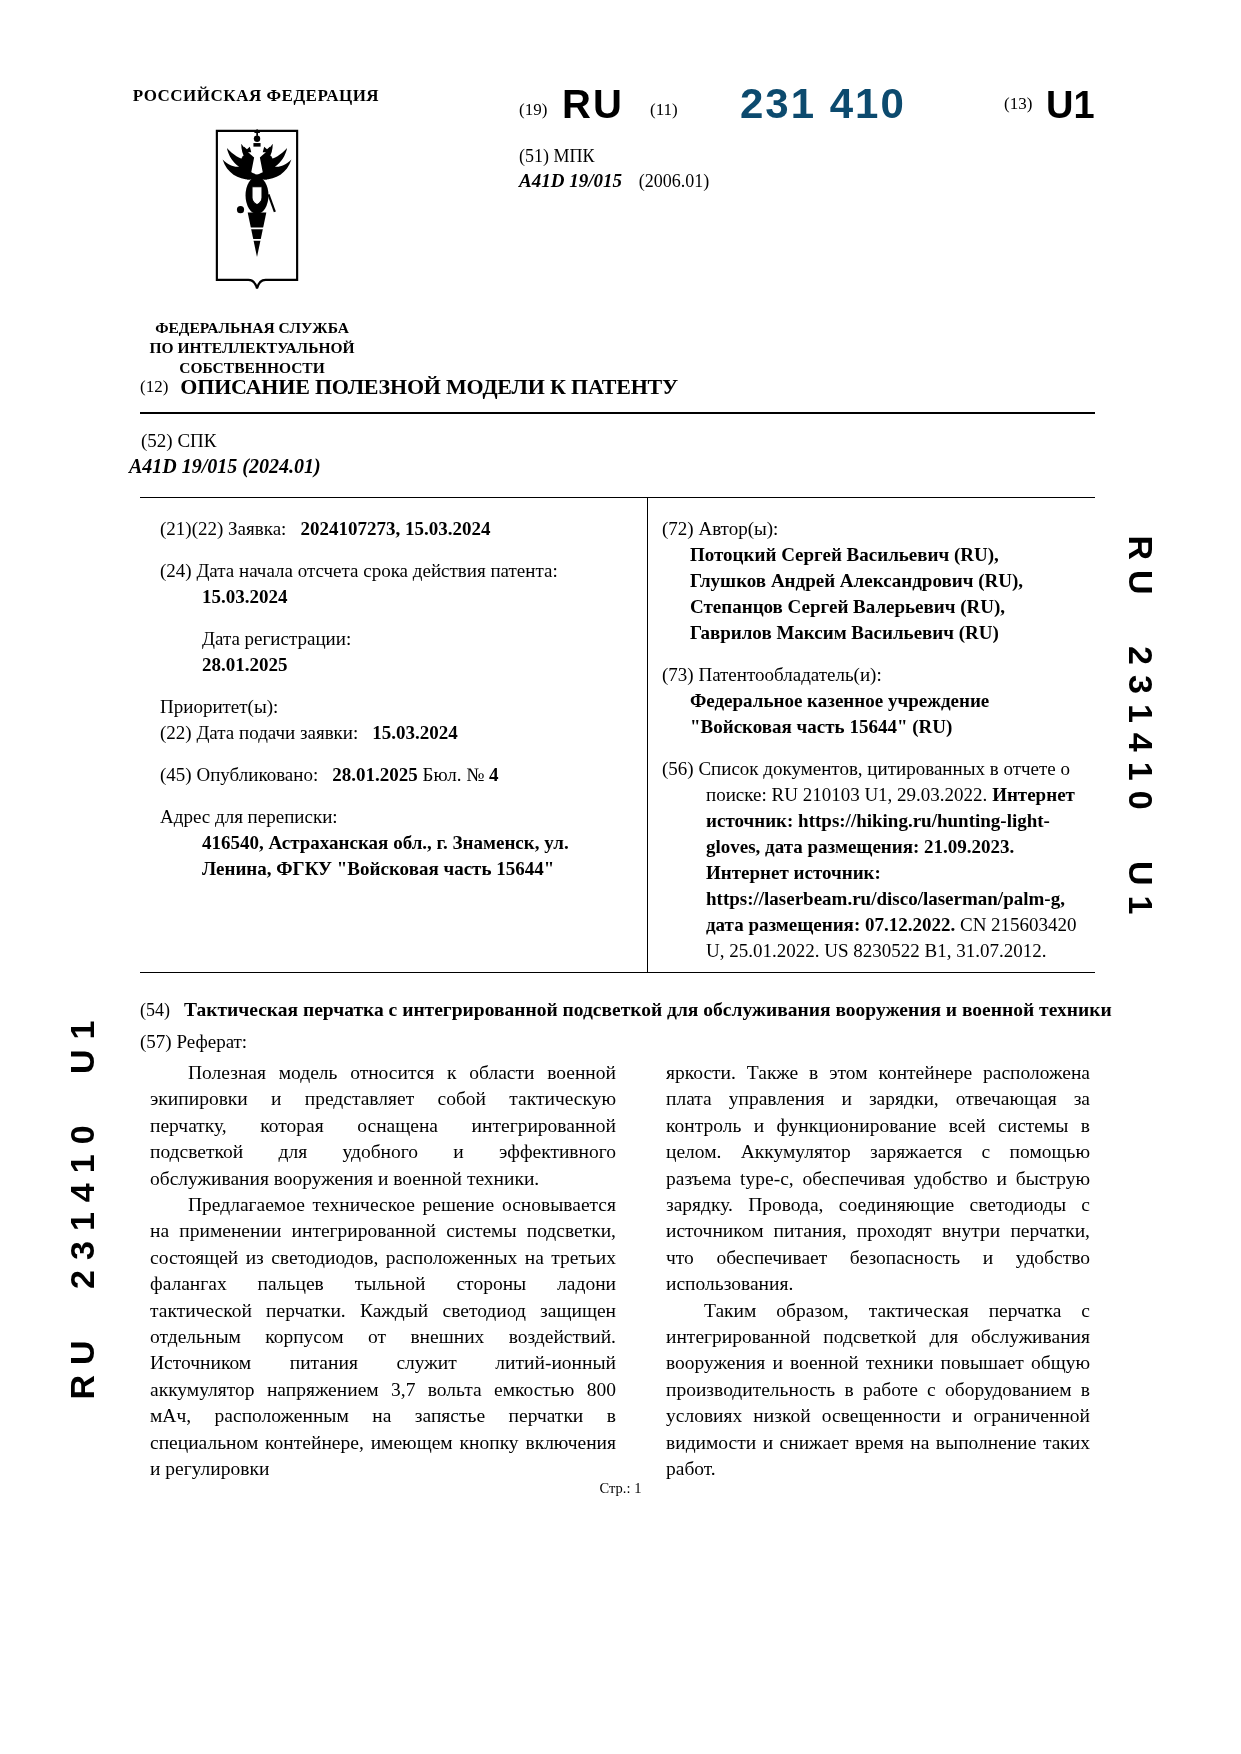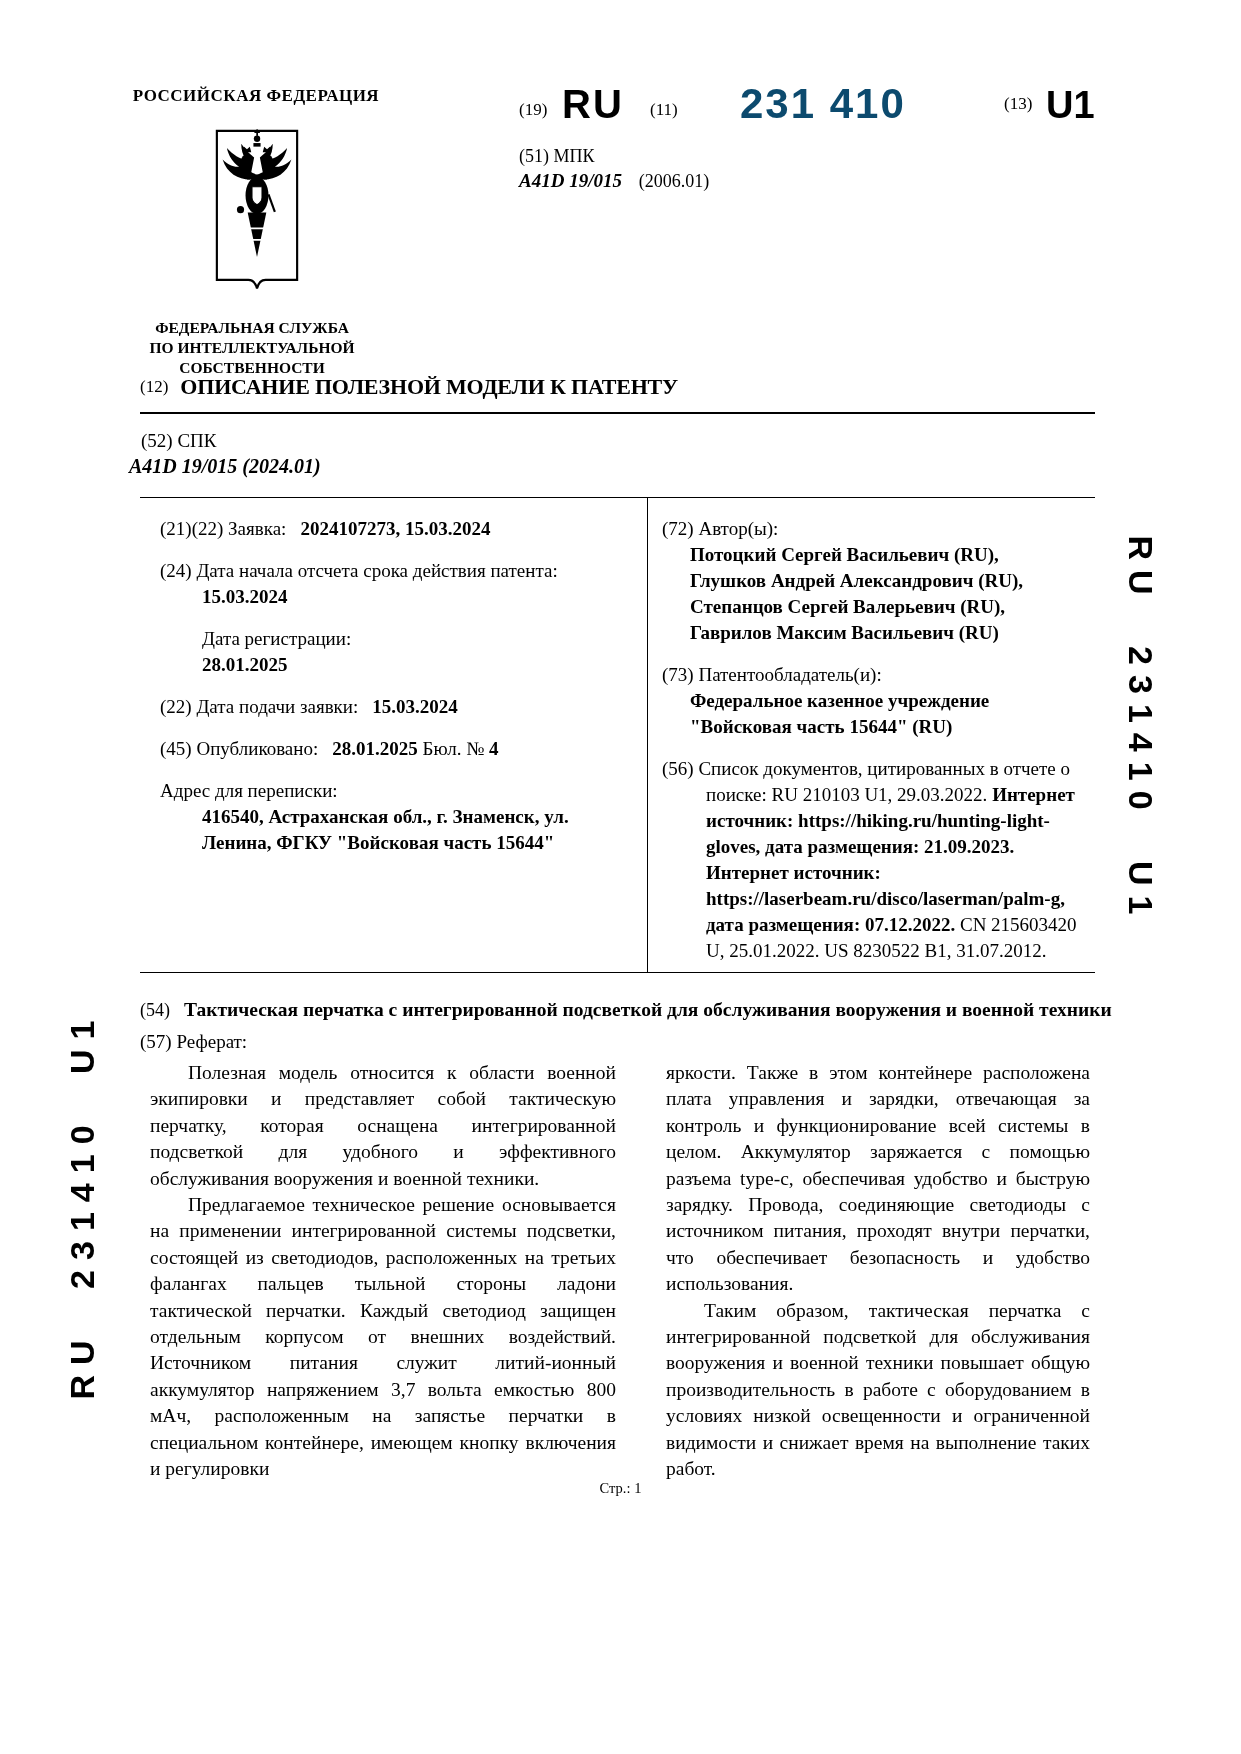--- a/index.html
+++ b/index.html
@@ -145,20 +145,21 @@
         <span>(21)(22) Заявка:</span><span class="val-inline">2024107273,  15.03.2024</span>
       </div>
       <div class="bib-item">
         <div>(24) Дата начала отсчета срока действия патента:</div>
         <div class="val-block">15.03.2024</div>
       </div>
       <div class="bib-item">
         <div class="ind-block">Дата регистрации:</div>
         <div class="val-block">28.01.2025</div>
       </div>
+      <div class="bib-item tight">Приоритет(ы):</div>
       <div class="bib-item">
         <span>(22) Дата подачи заявки:</span><span class="val-inline">15.03.2024</span>
       </div>
       <div class="bib-item">
         <span>(45) Опубликовано:</span><span class="val-inline">28.01.2025</span>
         <span>Бюл. №</span>
         <span class="b">4</span>
       </div>
       <div class="bib-item">
         <div>Адрес для переписки:</div>

